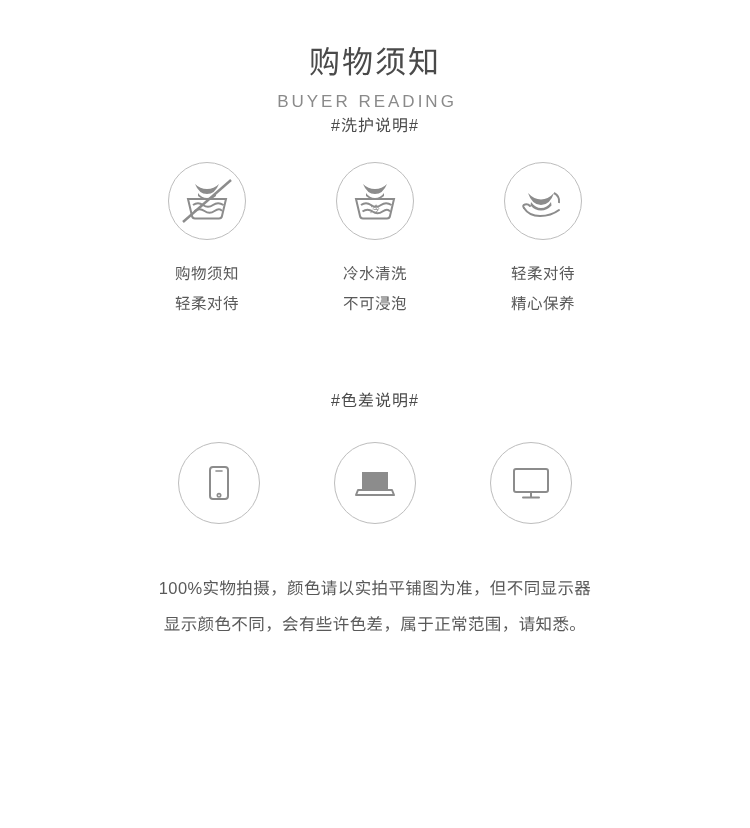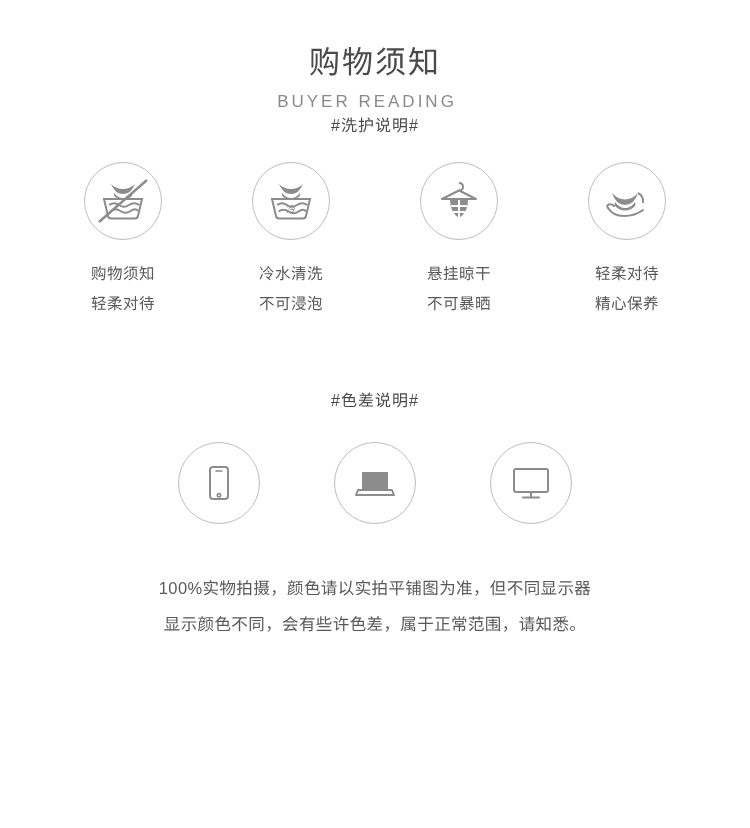--- a/index.html
+++ b/index.html
@@ -162,40 +162,20 @@
           <path d="M20 21 Q23.5 26 29 26 Q34.5 26 38 21 L38 24 Q34 27.5 29 27.5 Q24 27.5 20 24 Z" fill="#8c8c8c"></path>
           <text x="29" y="40.5" text-anchor="middle" font-size="10" fill="#8c8c8c" font-family="'Liberation Sans', sans-serif">冷</text>
         </svg>
       </div>
       <div class="care-caption">
         <div>冷水清洗</div>
         <div>不可浸泡</div>
       </div>
     </div>
 
-    <div class="care-item">
-      <div class="care-circle">
-        <svg width="58" height="58" viewBox="0 0 58 58">
-
-          <path d="M29 11 Q33 11 33 15 Q33 18 29 18.5" fill="none" stroke="#8c8c8c" stroke-width="2"></path>
-
-          <path d="M29 18.5 L12 27 L46 27 Z" fill="none" stroke="#8c8c8c" stroke-width="2" stroke-linejoin="round"></path>
-
-          <path d="M20 28 Q20 40 29 46 Q38 40 38 28 Z" fill="#8c8c8c"></path>
-
-          <line x1="29" y1="28" x2="29" y2="46" stroke="#ffffff" stroke-width="2"></line>
-          <line x1="21" y1="34" x2="37" y2="34" stroke="#ffffff" stroke-width="2"></line>
-          <line x1="23" y1="40" x2="35" y2="40" stroke="#ffffff" stroke-width="2"></line>
-        </svg>
-      </div>
-      <div class="care-caption">
-        <div>悬挂晾干</div>
-        <div>不可暴晒</div>
-      </div>
-    </div>
 
     <div class="care-item">
       <div class="care-circle">
         <svg width="58" height="58" viewBox="0 0 58 58">
 
           <path d="M14 21 Q18 33 27 33 Q36 33 40 21 Q34 27.5 27 27.5 Q20 27.5 14 21 Z" fill="#8c8c8c"></path>
           <path d="M17 30 Q21.5 36 27 36 Q33 36 37 30 L37.5 33.5 Q33 38.5 27 38.5 Q21 38.5 16.5 33.5 Z" fill="#8c8c8c"></path>
 
           <path d="M40 21 Q46 24 45 31" fill="none" stroke="#8c8c8c" stroke-width="2"></path>
 

